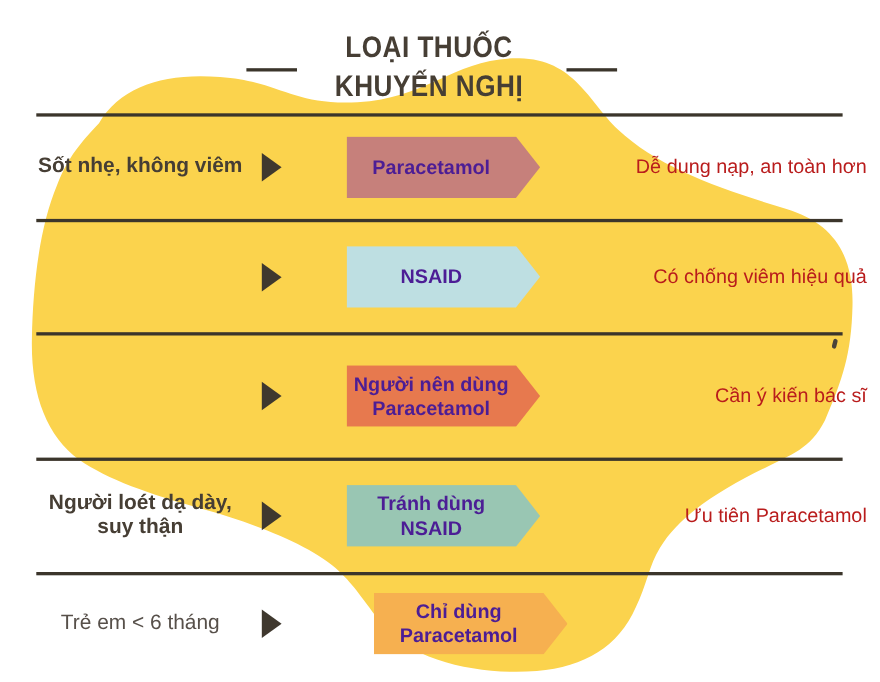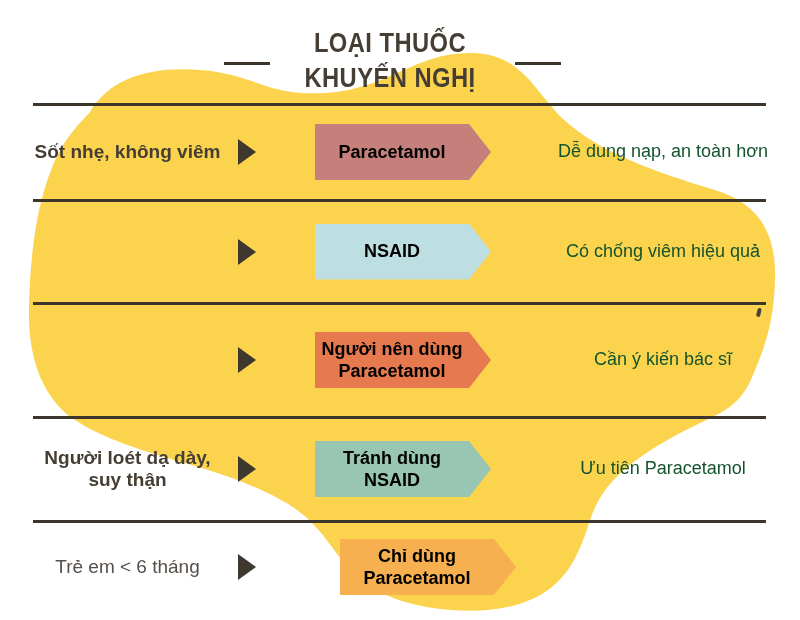--- a/index.html
+++ b/index.html
@@ -51,27 +51,27 @@
     border-width:13px 0 13px 18px;
     border-color:transparent transparent transparent #3F382E;
   }
 
   .tag {
     position:absolute; left:315px; top:50%; transform:translateY(-50%);
     width:176px; height:56px; box-sizing:border-box; padding-right:22px;
     clip-path:polygon(0 0, 154px 0, 100% 50%, 154px 100%, 0 100%);
     display:flex; flex-direction:column; align-items:center; justify-content:center;
     text-align:center; font-weight:bold; font-size:18px; line-height:1.25;
-    color:#000000;
+    color:#4c1d95;
   }
 
   .note {
     position:absolute; left:538px; width:250px; top:50%;
-    transform:translateY(-50%); text-align:center;
-    font-size:18px; line-height:1.3; color:#14532d;
+    transform:translateY(-50%); text-align:right;
+    font-size:18px; line-height:1.3; color:#b91c1c;
   }
   .line { display:block; }
 </style>
 </head>
 <body>
 
 <div id="canvas">
 
   <svg id="blob-svg" width="800" height="620" viewBox="0 0 800 620">
     <path fill="#FBD34D" d="

